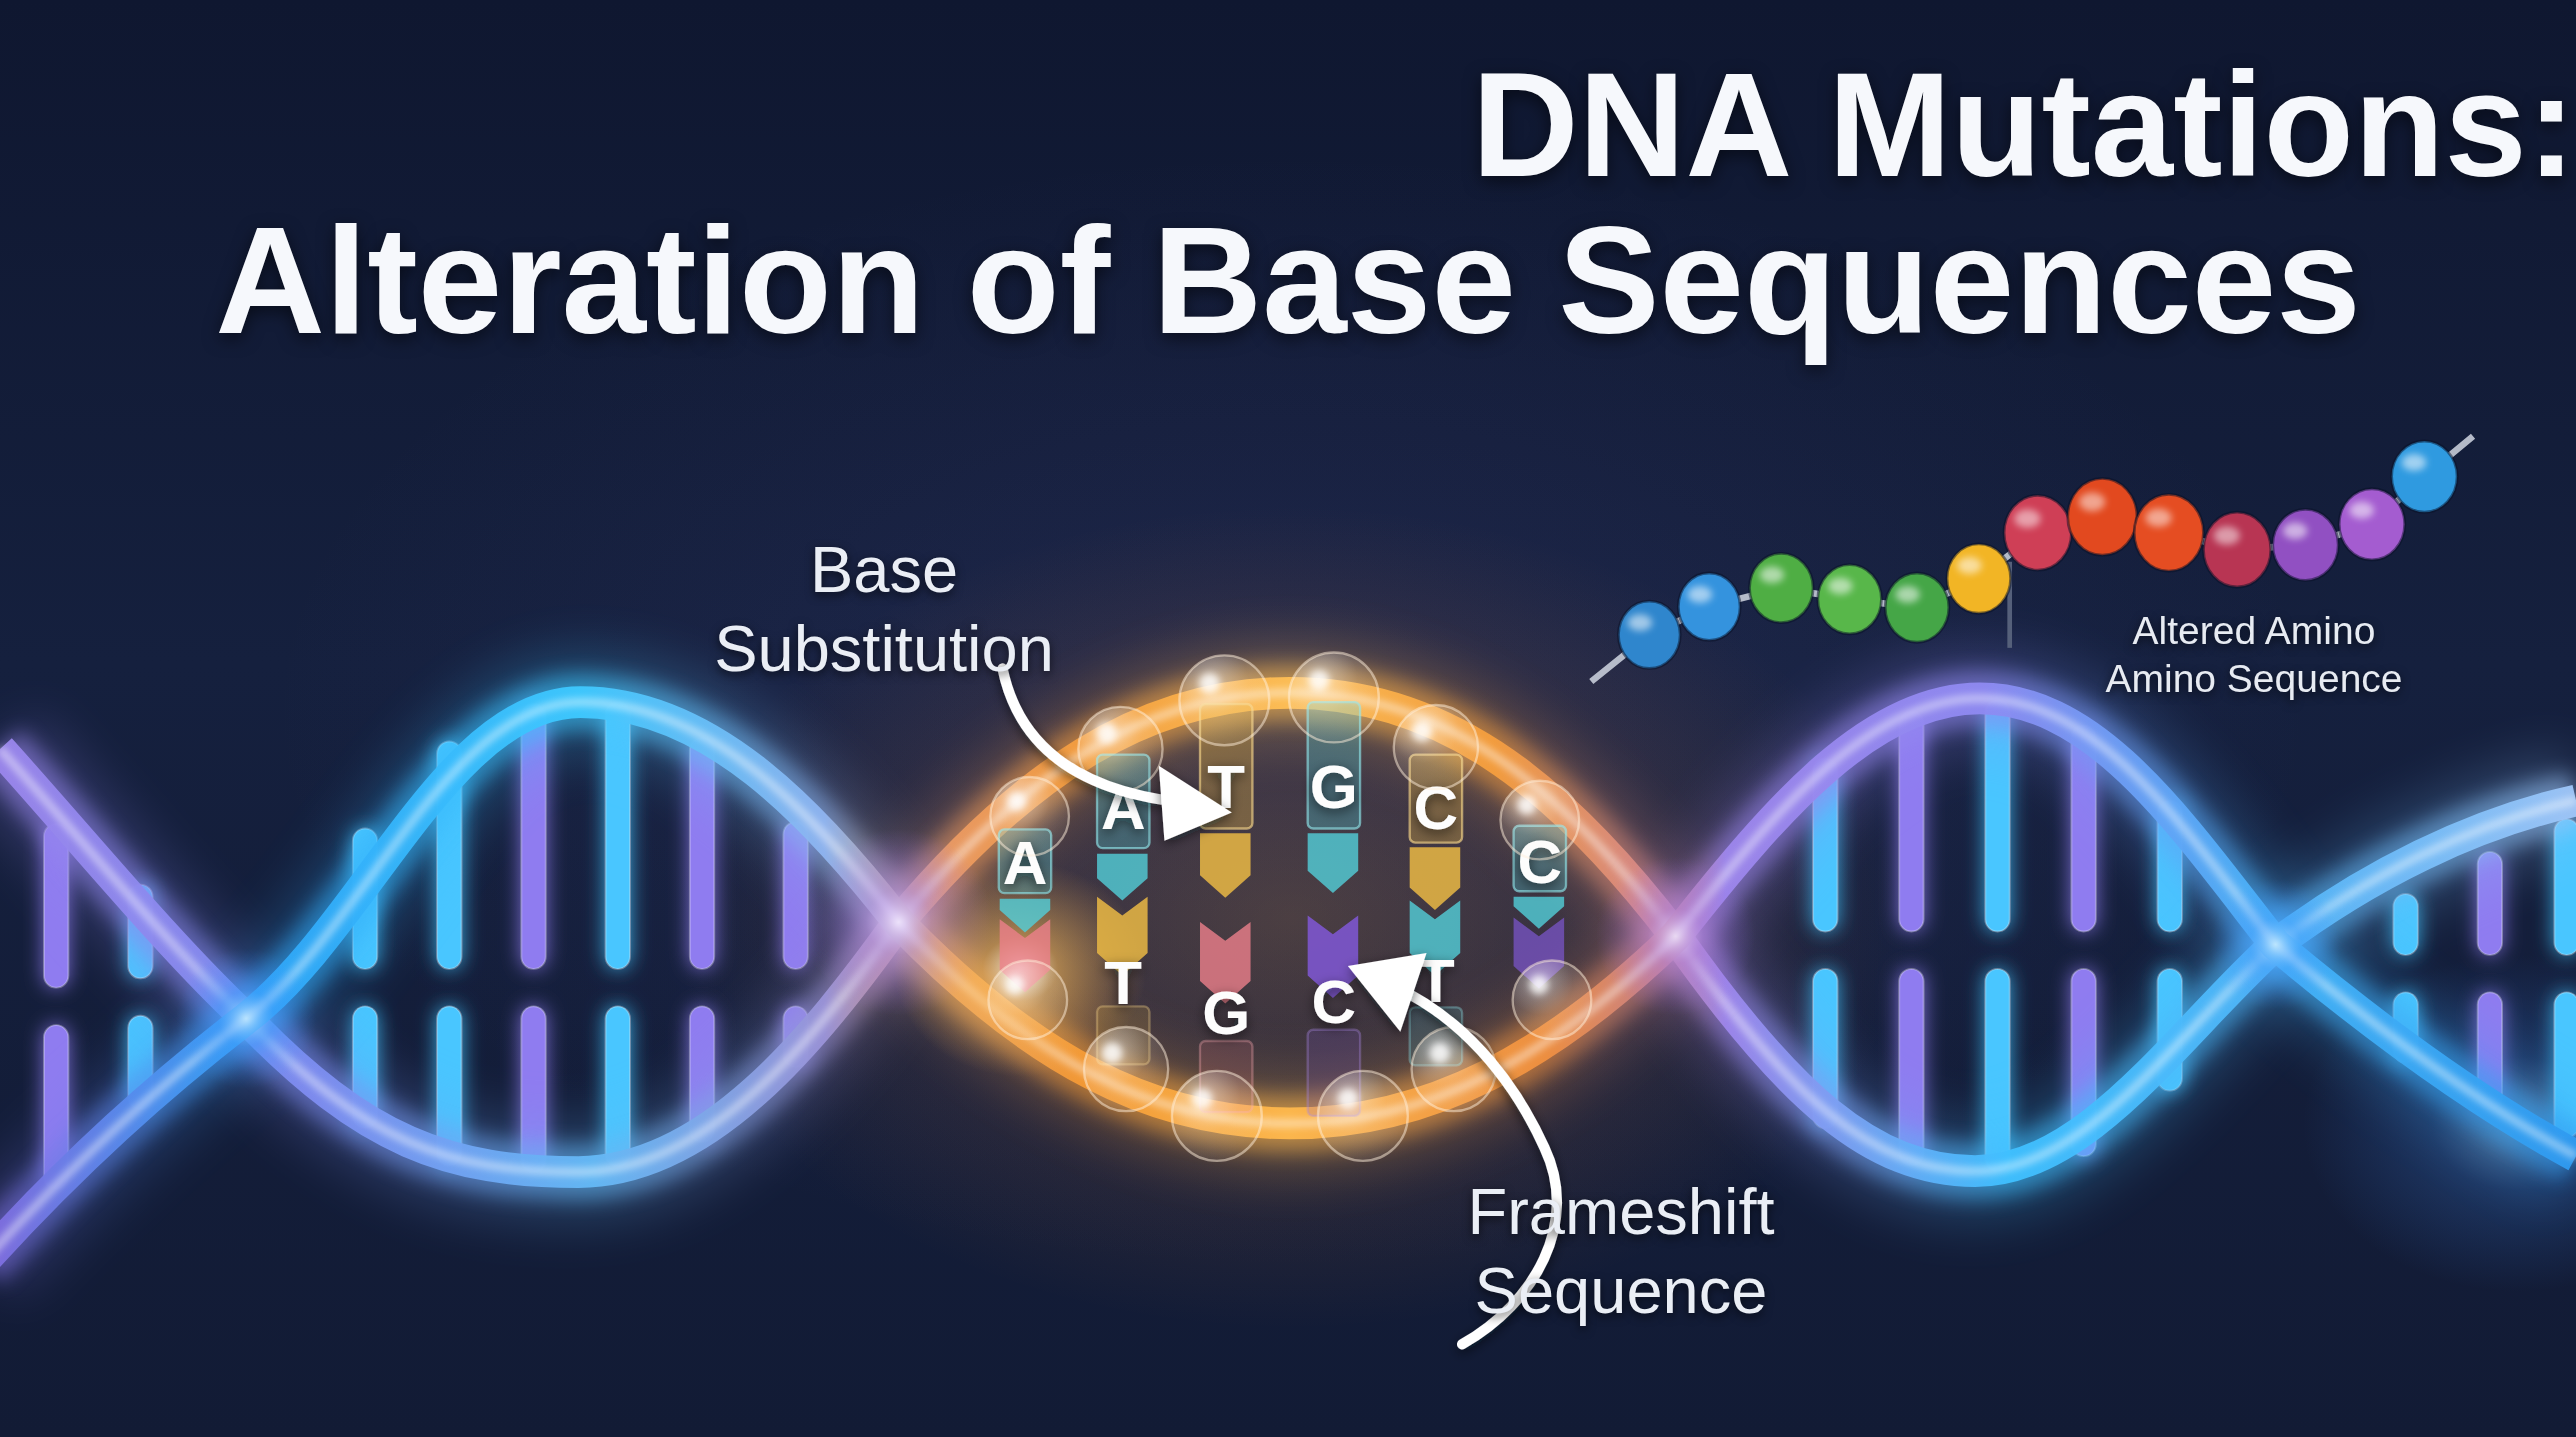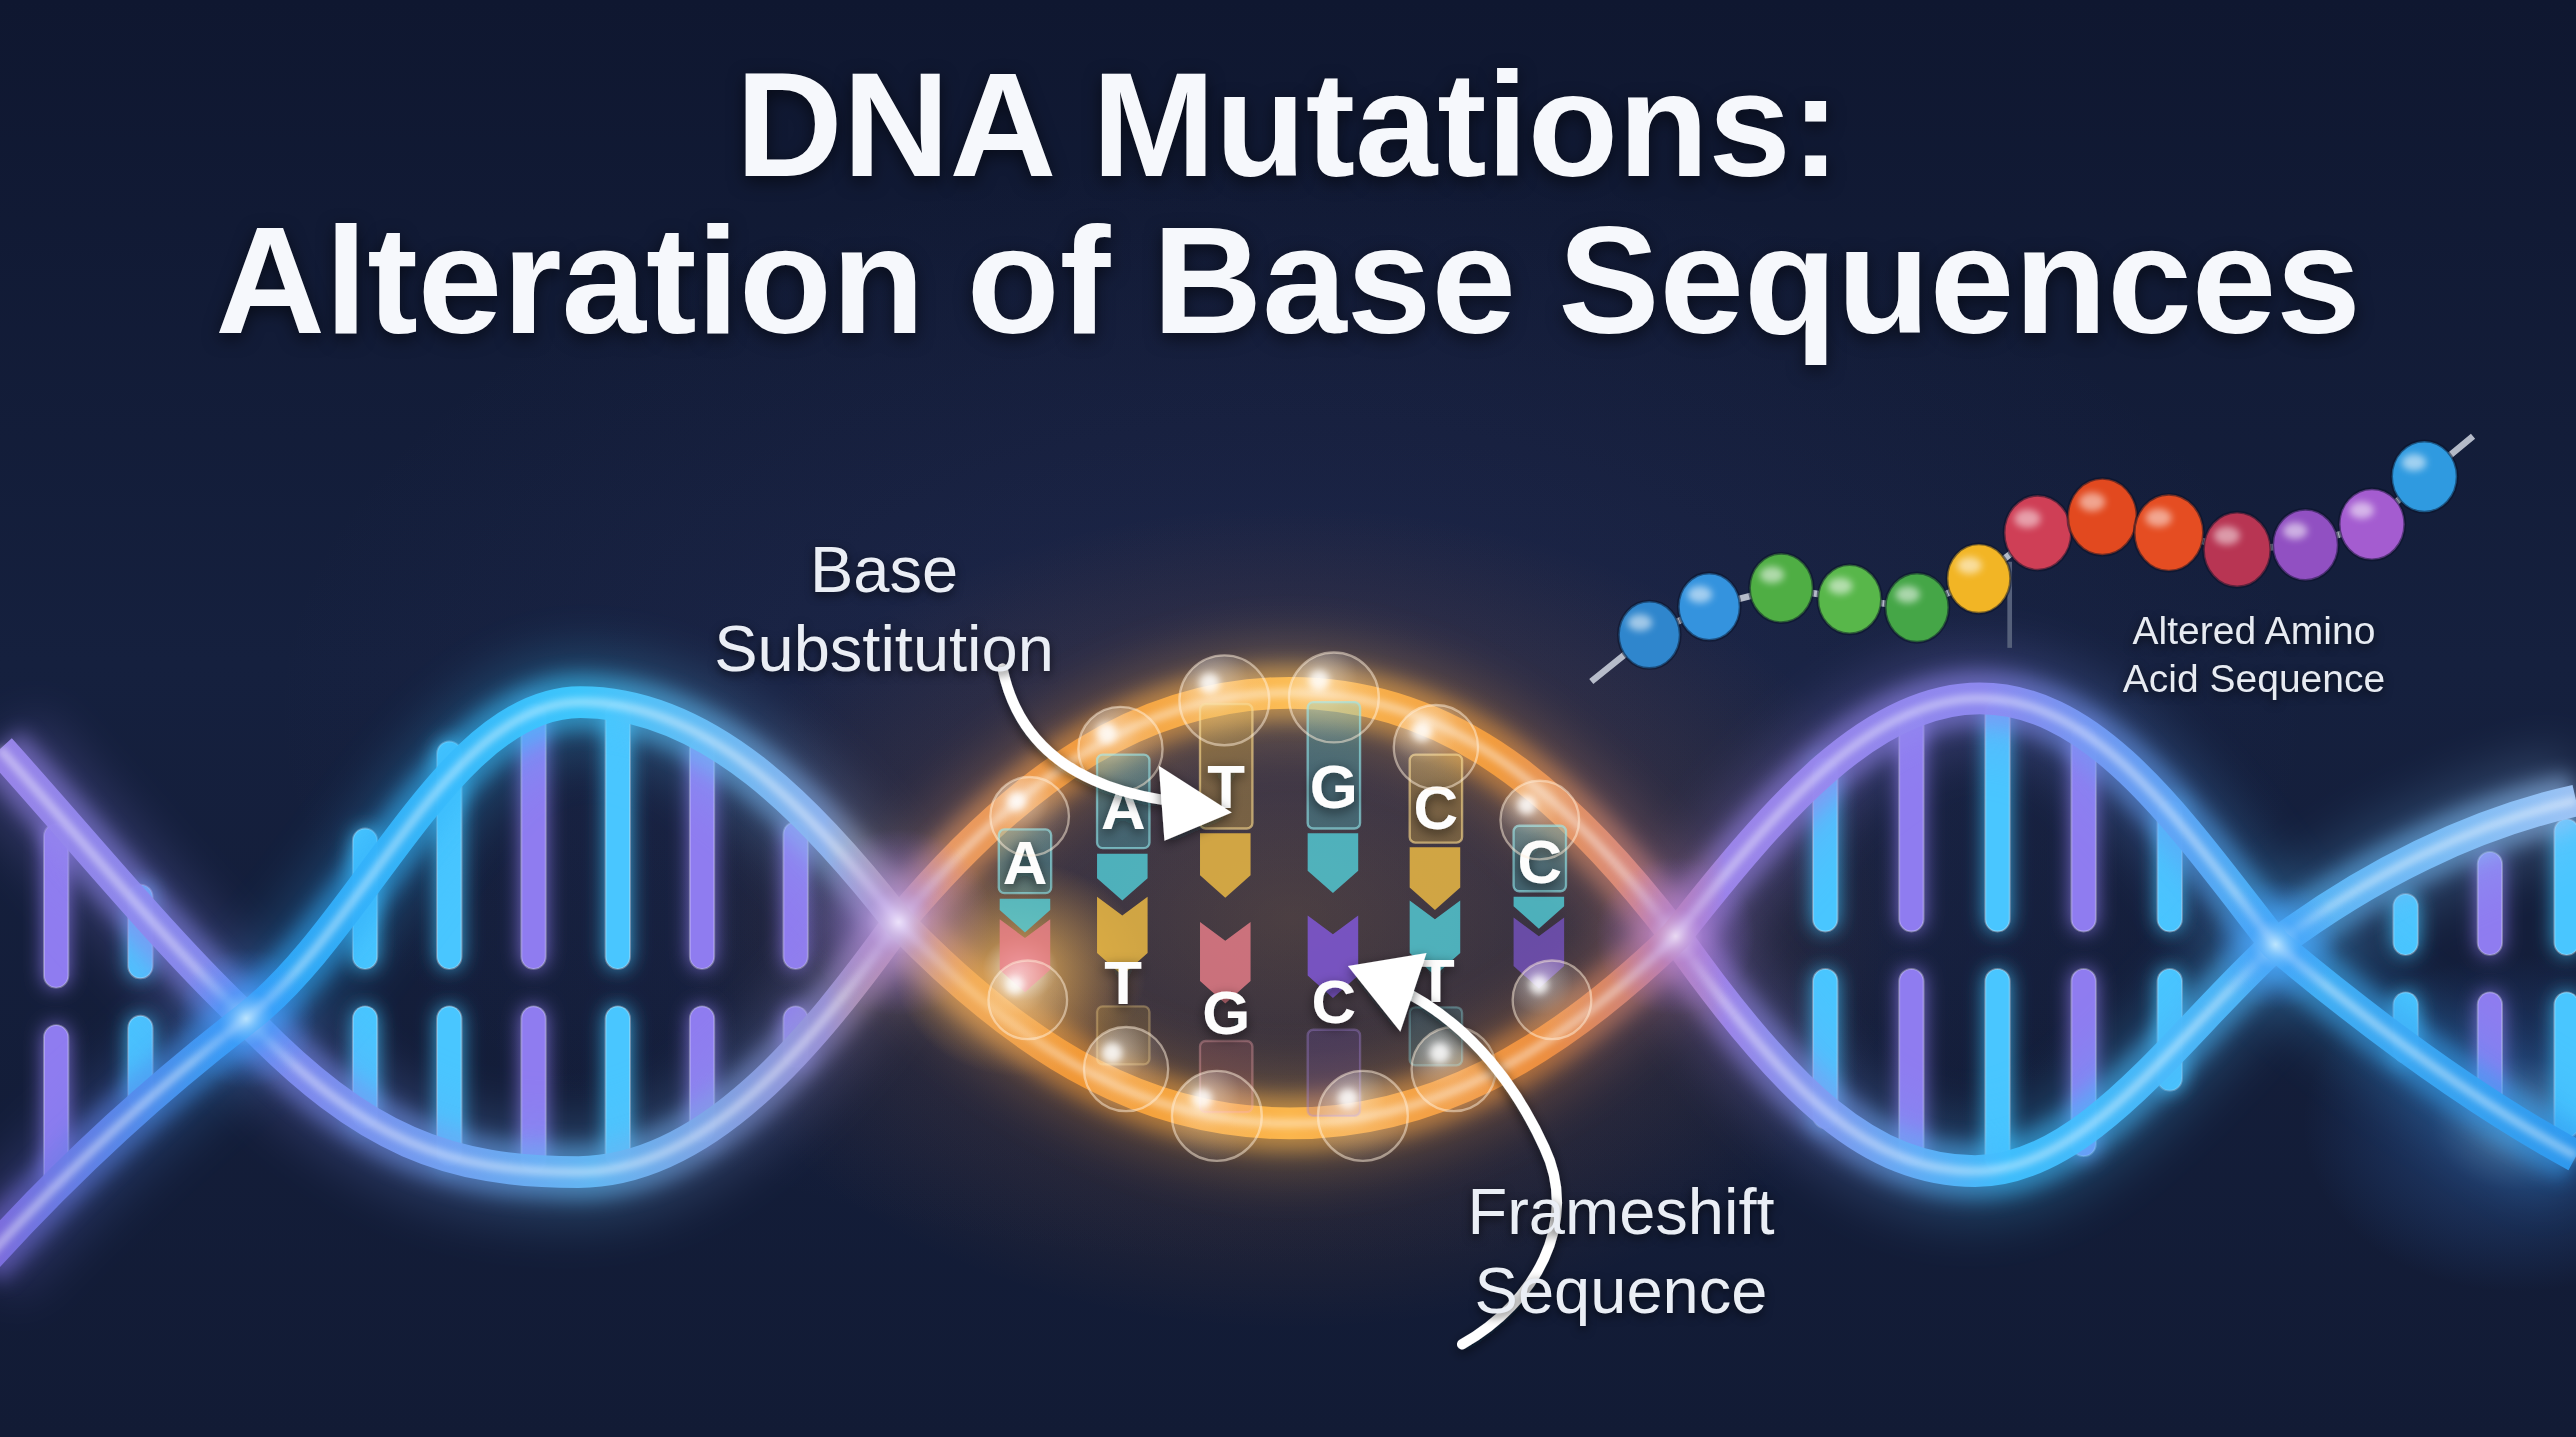--- a/index.html
+++ b/index.html
@@ -2,21 +2,21 @@
 <html style="font-size:15px"><head>
 <meta charset="utf-8">
 <style>
   html,body{margin:0;padding:0;background:#0d1426;}
   body{width:2576px;height:1438px;overflow:hidden;font-family:"Liberation Sans",sans-serif;}
   .stage{position:relative;width:2576px;height:1438px;background:linear-gradient(180deg,#0f1730 0%,#15203e 46%,#121b35 100%);overflow:hidden;}
   .stage svg{position:absolute;left:0;top:0;}
   .overlay{position:absolute;left:0;top:0;width:100%;height:100%;pointer-events:none;}
   .title-block{position:absolute;top:51px;left:0;width:100%;text-align:center;color:#f6f8fc;
     font-weight:bold;letter-spacing:0px;text-shadow:0 4.7px 17px rgba(0,0,0,.55);}
-  .title-line1{font-size:148px;line-height:1.0;display:block;}
+  .title-line1{font-size:148px;line-height:1.0;display:block;text-align:right;}
   .title-line2{font-size:152px;line-height:1.05;display:block;margin-top:2px;}
   .callout{position:absolute;transform:translateX(-50%);text-align:center;color:#eaeef5;
     font-size:65px;line-height:1.22;text-shadow:0 2.8px 9.4px rgba(0,0,0,.65);white-space:nowrap;}
   .callout.small{font-size:39px;color:#e7ebf2;}
   .base-letter{font-family:"Liberation Sans",sans-serif;font-weight:bold;font-size:66px;fill:#fdfdfd;}
   .rung{stroke:rgba(255,255,255,.28);stroke-width:2;}
   .rung.cyan{fill:#49c6ff;filter:url(#glowCyan);}
   .rung.violet{fill:#8f7cf0;filter:url(#glowViolet);}
   .band{stroke-width:2.5;}
   .arrow-line{fill:none;stroke:#ffffff;stroke-width:11;stroke-linecap:round;filter:url(#softShadow);}
@@ -360,18 +360,18 @@
     <span>Substitution</span>
   </div>
 
   <div class="callout" style="left:1621px;top:1172px;">
     <span>Frameshift</span><br>
     <span>Sequence</span>
   </div>
 
   <div class="callout small" style="left:2254px;top:607px;">
     <span>Altered Amino</span><br>
-    <span>Acid Sequence</span>
+    <span>Amino Sequence</span>
   </div>
 </div>
 
 </div>
 
 
 </body></html>

